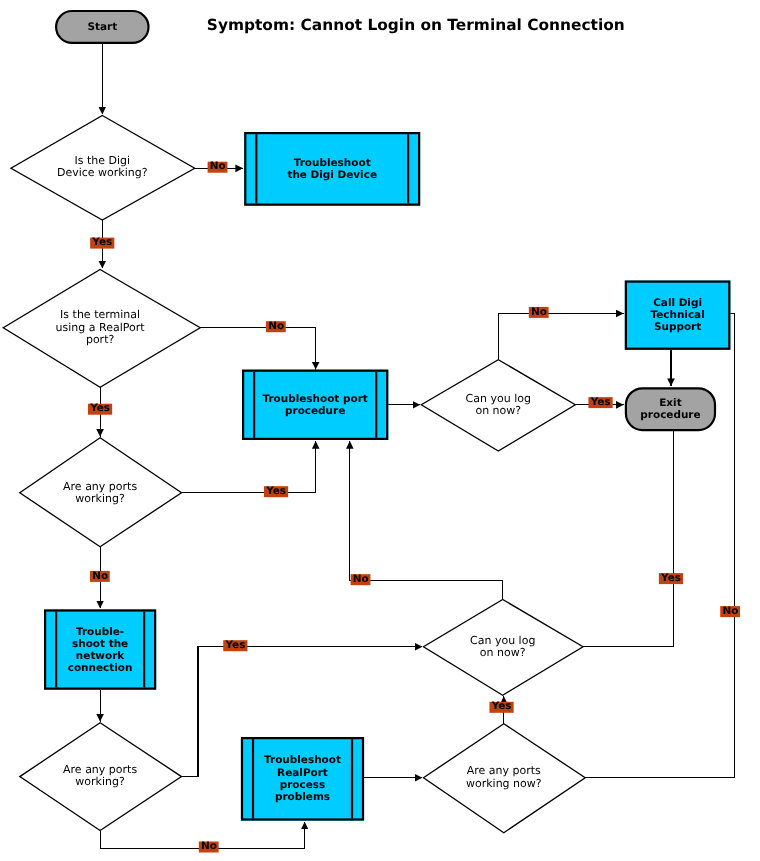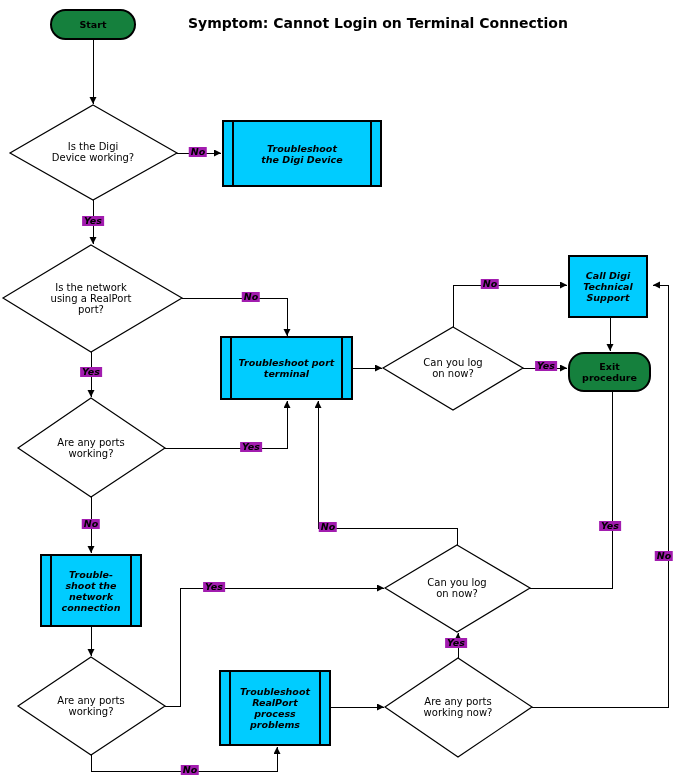--- a/index.html
+++ b/index.html
@@ -11,46 +11,46 @@
   .stage{
     position:relative;width:691px;height:783px;background:#fff;overflow:hidden;
     font-family:"DejaVu Sans","Liberation Sans",sans-serif;color:#000;
   }
   .stage svg{position:absolute;left:0;top:0;z-index:1;}
   .title{
     position:absolute;left:188px;top:15px;z-index:3;
     font-size:14px;font-weight:bold;white-space:nowrap;
   }
   .term{
-    position:absolute;z-index:2;box-sizing:border-box;background:#15803d;
+    position:absolute;z-index:2;box-sizing:border-box;background:#a3a3a3;
     border:2px solid var(--line);border-radius:16px;
     display:flex;align-items:center;justify-content:center;text-align:center;
     font-weight:bold;font-size:9.5px;line-height:11px;white-space:pre-line;
   }
   .proc{
     position:absolute;z-index:2;box-sizing:border-box;background:var(--process-fill);
     border:2px solid var(--line);
-    display:flex;align-items:center;justify-content:center;text-align:center;font-style:italic;
+    display:flex;align-items:center;justify-content:center;text-align:center;
   }
   .proc .bar{position:absolute;top:0;bottom:0;width:2px;background:var(--line);}
   .proc .bar.l{left:8px;}
   .proc .bar.r{right:8px;}
   .proc .ptxt{
     position:relative;font-weight:bold;font-size:9.5px;line-height:11px;
     white-space:pre-line;padding:0 12px;
   }
   .dlabel{
     position:absolute;z-index:2;transform:translate(-50%,-50%);
     text-align:center;font-weight:normal;font-size:10px;line-height:11px;
     white-space:pre-line;
   }
   .elabel{
     position:absolute;z-index:3;transform:translate(-50%,-50%);
-    background:#a21caf;font-weight:bold;font-size:9.5px;line-height:10px;
-    padding:0 2px;white-space:nowrap;font-style:italic;
+    background:#c2410c;font-weight:bold;font-size:9.5px;line-height:10px;
+    padding:0 2px;white-space:nowrap;
   }
 </style>
 </head>
 <body>
 
 <div class="stage">
 
   <svg width="691" height="783" viewBox="0 0 691 783">
     <defs>
       <marker id="arw" markerUnits="userSpaceOnUse" markerWidth="9" markerHeight="8" refX="7" refY="3.5" orient="auto">
@@ -99,24 +99,24 @@
     <i class="bar l"></i>
     <i class="bar r"></i>
     <span class="ptxt">Troubleshoot
 the Digi Device</span>
   </div>
 
   <div class="proc" style="left:220px;top:336px;width:133px;height:64px;">
     <i class="bar l"></i>
     <i class="bar r"></i>
     <span class="ptxt">Troubleshoot port
-terminal</span>
+procedure</span>
   </div>
 
-  <div class="proc" style="left:568px;top:255px;width:80px;height:63px;">
+  <div class="proc" style="left:568px;top:255px;width:96px;height:63px;">
     <span class="ptxt">Call Digi
 Technical
 Support</span>
   </div>
 
   <div class="proc" style="left:40px;top:554px;width:102px;height:73px;">
     <i class="bar l"></i>
     <i class="bar r"></i>
     <span class="ptxt">Trouble-
 shoot the
@@ -128,21 +128,21 @@
     <i class="bar l"></i>
     <i class="bar r"></i>
     <span class="ptxt">Troubleshoot
 RealPort
 process
 problems</span>
   </div>
 
   <div class="dlabel" style="left:93px;top:152px;width:110px;">Is the Digi
 Device working?</div>
-  <div class="dlabel" style="left:91px;top:298px;width:120px;">Is the network
+  <div class="dlabel" style="left:91px;top:298px;width:120px;">Is the terminal
 using a RealPort
 port?</div>
   <div class="dlabel" style="left:453px;top:368px;width:100px;">Can you log
 on now?</div>
   <div class="dlabel" style="left:91px;top:448px;width:110px;">Are any ports
 working?</div>
   <div class="dlabel" style="left:457px;top:588px;width:100px;">Can you log
 on now?</div>
   <div class="dlabel" style="left:91px;top:706px;width:110px;">Are any ports
 working?</div>

